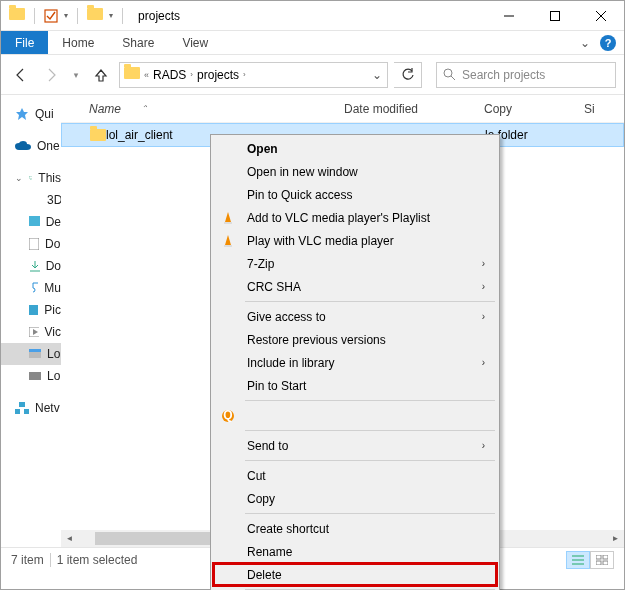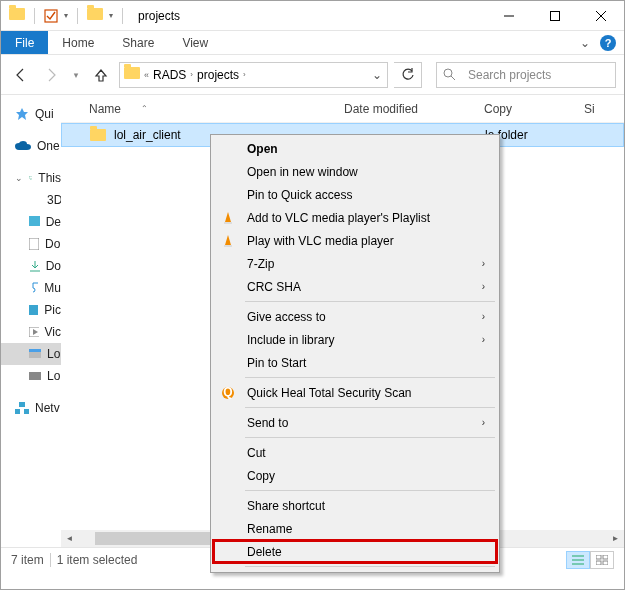--- a/index.html
+++ b/index.html
@@ -19,38 +19,38 @@
   .ribbon-right { position: absolute; right: 8px; top: 0; height: 24px; display: flex; align-items: center; gap: 10px; }
   .chev { color: #555; }
   .help { width: 16px; height: 16px; background: #1979ca; border-radius: 50%; color: #fff; display: flex; align-items: center; justify-content: center; font-size: 11px; font-weight: bold; }
   
   .navbar { height: 40px; display: flex; align-items: center; padding: 0 8px; gap: 6px; border-bottom: 1px solid #e5e5e5; }
   .navbtn { width: 24px; height: 24px; display: flex; align-items: center; justify-content: center; color: #888; }
   .navbtn.enabled { color: #333; }
   .path { flex: 1; height: 26px; border: 1px solid #ccc; display: flex; align-items: center; padding: 0 4px; gap: 4px; position: relative; }
   .path-dd { position: absolute; right: 0; top: 0; width: 20px; height: 24px; display: flex; align-items: center; justify-content: center; color: #555; }
   .refresh { width: 28px; height: 26px; border: 1px solid #ccc; border-left: none; display: flex; align-items: center; justify-content: center; color: #333; }
-  .search { width: 180px; height: 26px; border: 1px solid #ccc; margin-left: 8px; display: flex; align-items: center; padding: 0 6px; color: #888; gap: 12px; }
+  .search { width: 180px; height: 26px; border: 1px solid #ccc; margin-left: 8px; display: flex; align-items: center; padding: 0 6px; color: #888; gap: 6px; }
   
   .body { display: flex; height: 452px; position: relative; }
   .sidebar { width: 60px; border-right: none; padding-top: 8px; overflow: hidden; }
   .side-item { height: 22px; display: flex; align-items: center; padding-left: 14px; gap: 6px; white-space: nowrap; color: #222; }
   .side-item .exp { width: 10px; color: #666; font-size: 9px; }
   .side-group { margin-bottom: 10px; }
   .side-item.sel { background: #d8d8d8; }
   .content { flex: 1; position: relative; }
   .cols { height: 28px; display: flex; align-items: center; border-bottom: 1px solid #f0f0f0; color: #444; padding-left: 28px; }
   .col { }
-  .col.name { width: 255px; display:flex; align-items:center; gap:20px;}
+  .col.name { width: 255px; display:flex; align-items:center; gap:20px;font-style:italic;}
   .col.date { width: 140px; }
   .col.type { width: 100px; }
   .col.size { }
   .sort-arrow { font-size: 8px; color: #666; }
   .row { height: 24px; display: flex; align-items: center; padding-left: 28px; background: #cce8ff; border: 1px solid #99d1ff; }
-  .row .name-cell { width: 255px; display: flex; align-items: center; gap: 8px; }
+  .row .name-cell { width: 255px; display: flex; align-items: center; gap: 0; }
   .row .type-cell { margin-left: 140px; }
   .folder-icon-sm { width: 16px; height: 12px; background: #ffd562; border-radius: 1px; position: relative; }
   .folder-icon-sm::before { content:''; position:absolute; top:-3px; left:0; width:7px; height:3px; background:#ffd562; border-radius:1px 1px 0 0;}
   
   .hscroll { position: absolute; bottom: 0; left: 60px; right: 0; height: 17px; background: #f0f0f0; display: flex; align-items: center; }
   .hscroll .track { flex: 1; height: 17px; position: relative; }
   .hscroll .thumb { position: absolute; left: 17px; width: 120px; top: 2px; height: 13px; background: #cdcdcd; }
   .hscroll .sbtn { width: 17px; height: 17px; display: flex; align-items: center; justify-content: center; color: #666; font-size: 8px; }
   
   .status { height: 24px; border-top: 1px solid #e5e5e5; display: flex; align-items: center; padding: 0 10px; gap: 6px; color: #555; }
@@ -346,51 +346,53 @@
   <div class="ctx-item">
       <span>CRC SHA</span>
       <span class="arrow">›</span>
     </div>
   <div class="ctx-sep"></div>
   <div class="ctx-item">
       <span>Give access to</span>
       <span class="arrow">›</span>
     </div>
   <div class="ctx-item">
+      <span>Restore previous versions</span>
+    </div>
+  <div class="ctx-item">
       <span>Include in library</span>
       <span class="arrow">›</span>
     </div>
   <div class="ctx-item">
       <span>Pin to Start</span>
     </div>
   <div class="ctx-sep"></div>
   <div class="ctx-item">
     <span class="ico">
         <svg width="14" height="14">
           <circle cx="7" cy="7" r="6" fill="#f28c00"></circle>
           <text x="7" y="10" text-anchor="middle" fill="#fff" font-size="9" font-weight="bold">Q</text>
         </svg>
       </span>
-    <span>Quick Heal Total Security Scan</span>
   </div>
   <div class="ctx-sep"></div>
   <div class="ctx-item">
       <span>Send to</span>
       <span class="arrow">›</span>
     </div>
   <div class="ctx-sep"></div>
   <div class="ctx-item">
       <span>Cut</span>
     </div>
   <div class="ctx-item">
       <span>Copy</span>
     </div>
   <div class="ctx-sep"></div>
   <div class="ctx-item">
-      <span>Share shortcut</span>
+      <span>Create shortcut</span>
     </div>
   <div class="ctx-item">
       <span>Rename</span>
     </div>
   <div class="ctx-item hl">
       <span>Delete</span>
     </div>
   <div class="ctx-sep"></div>
 
 </div>

